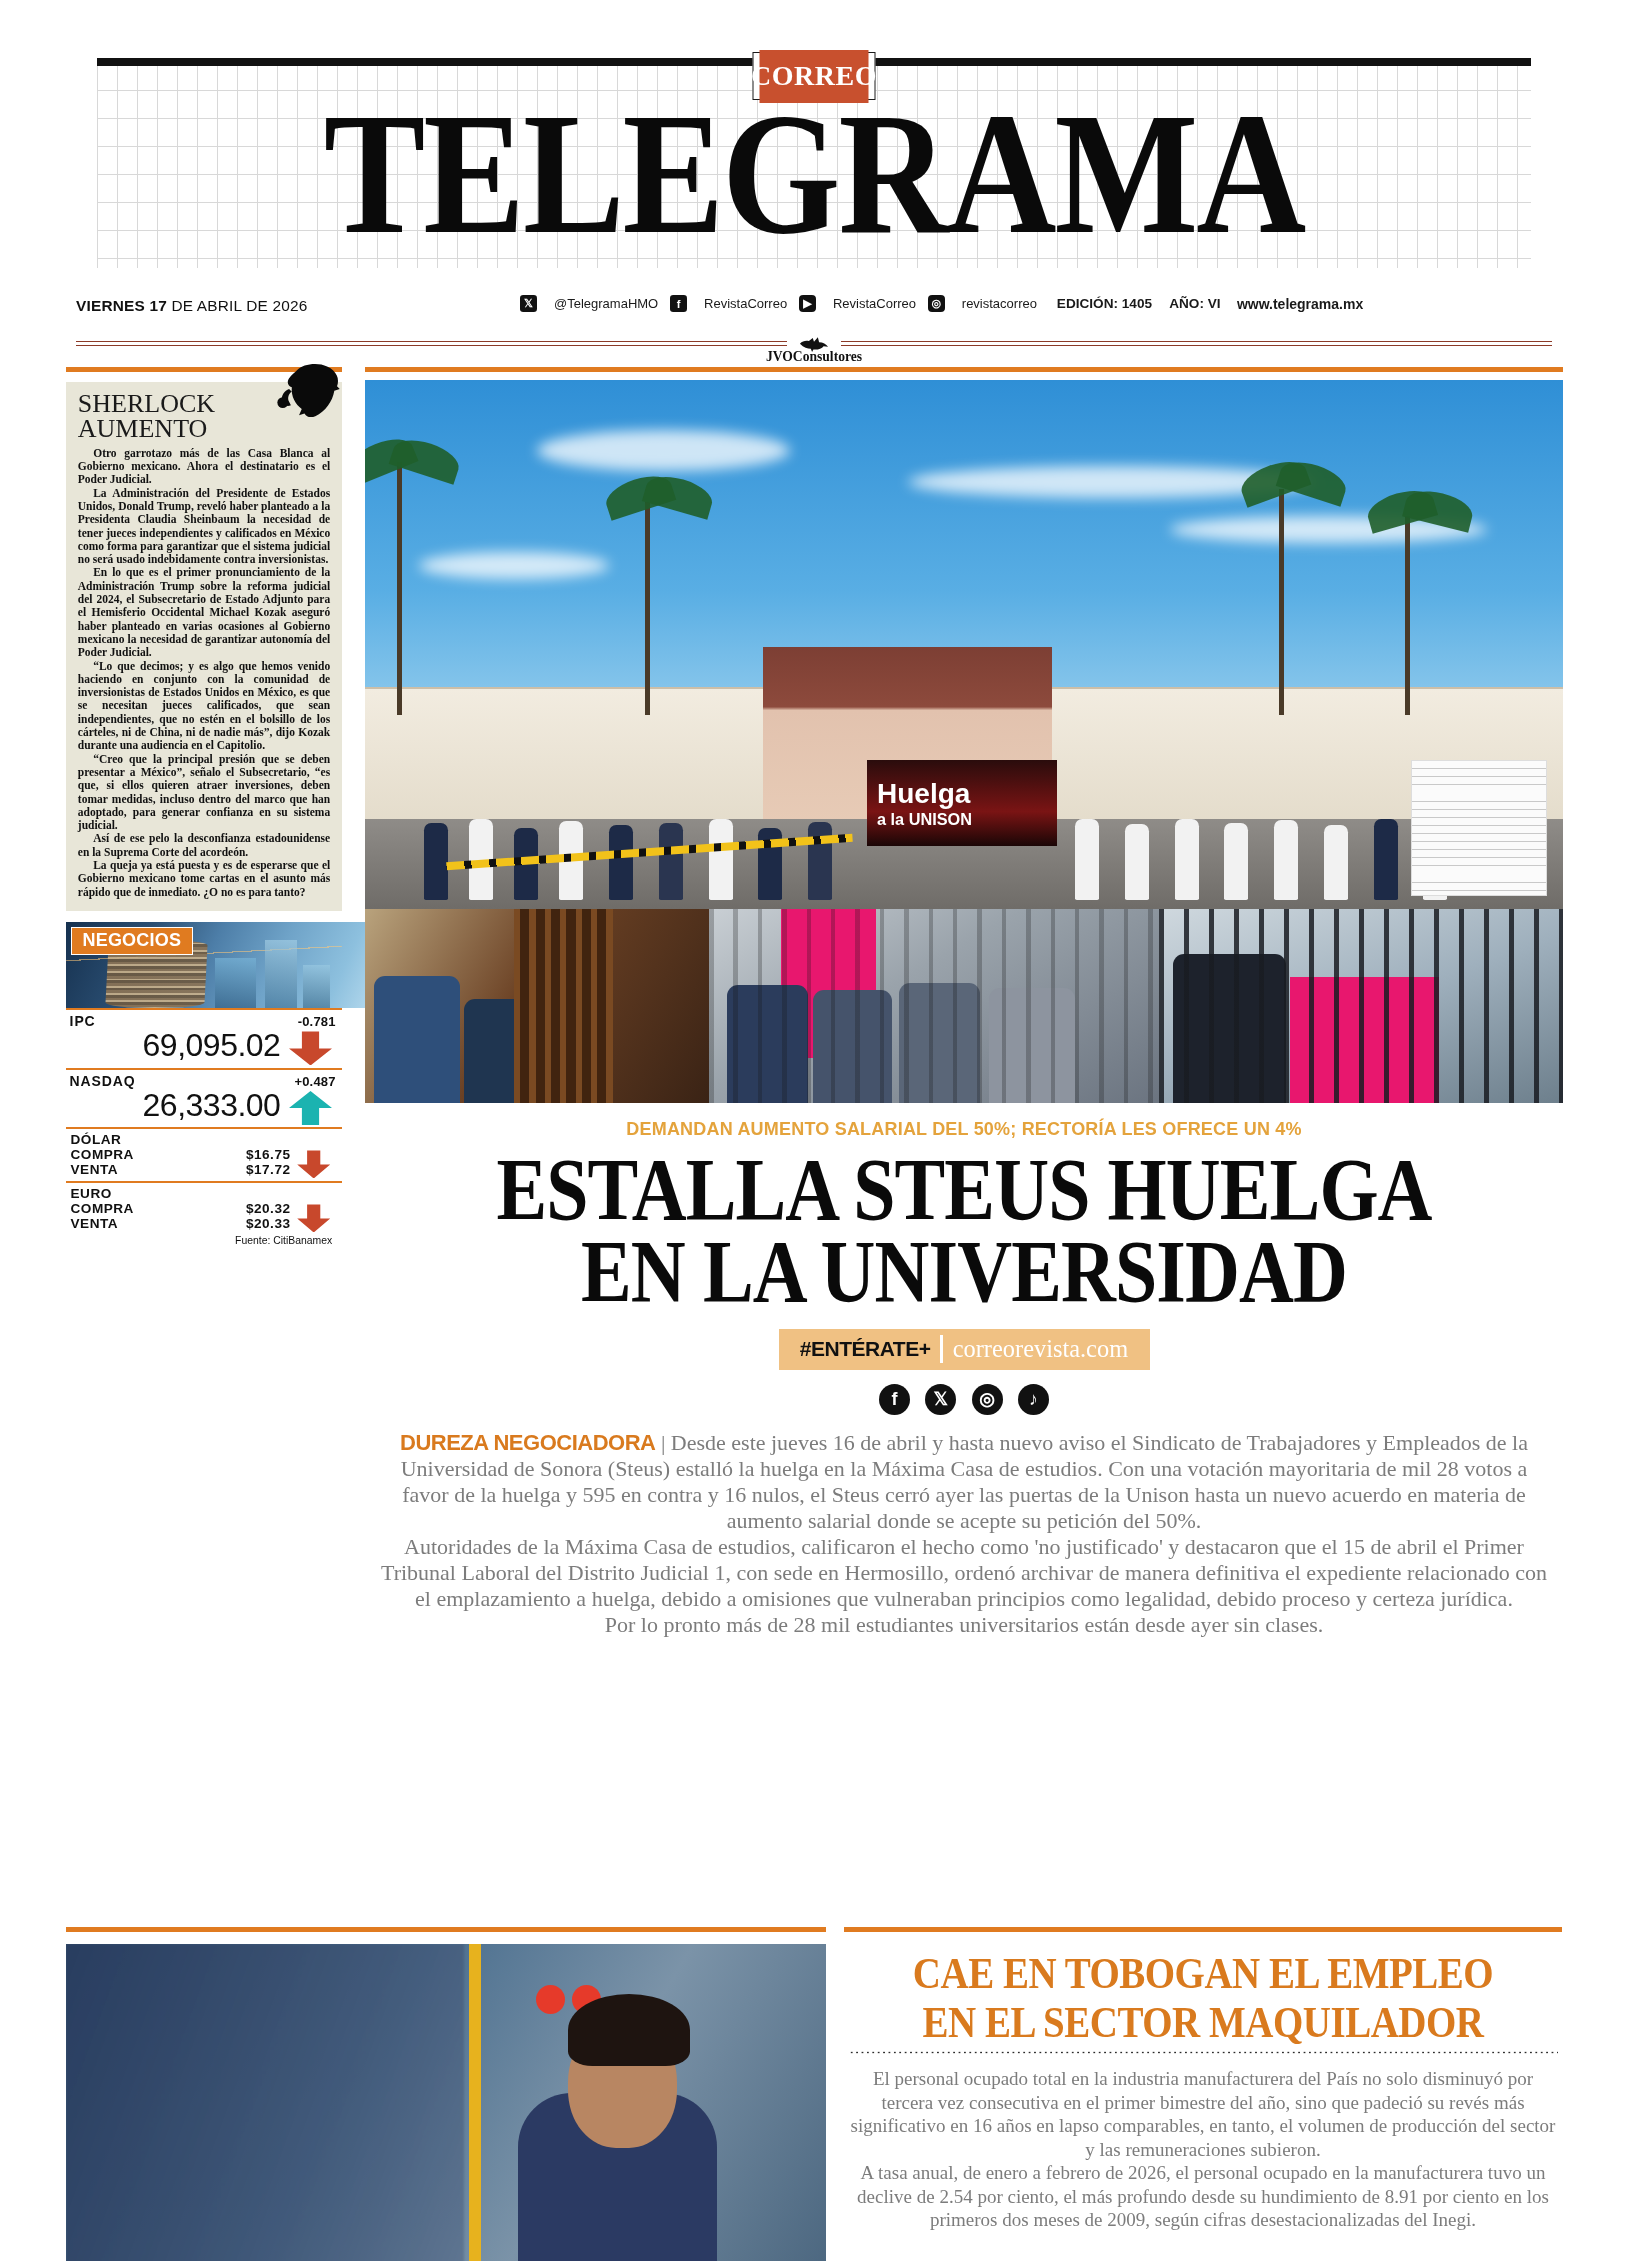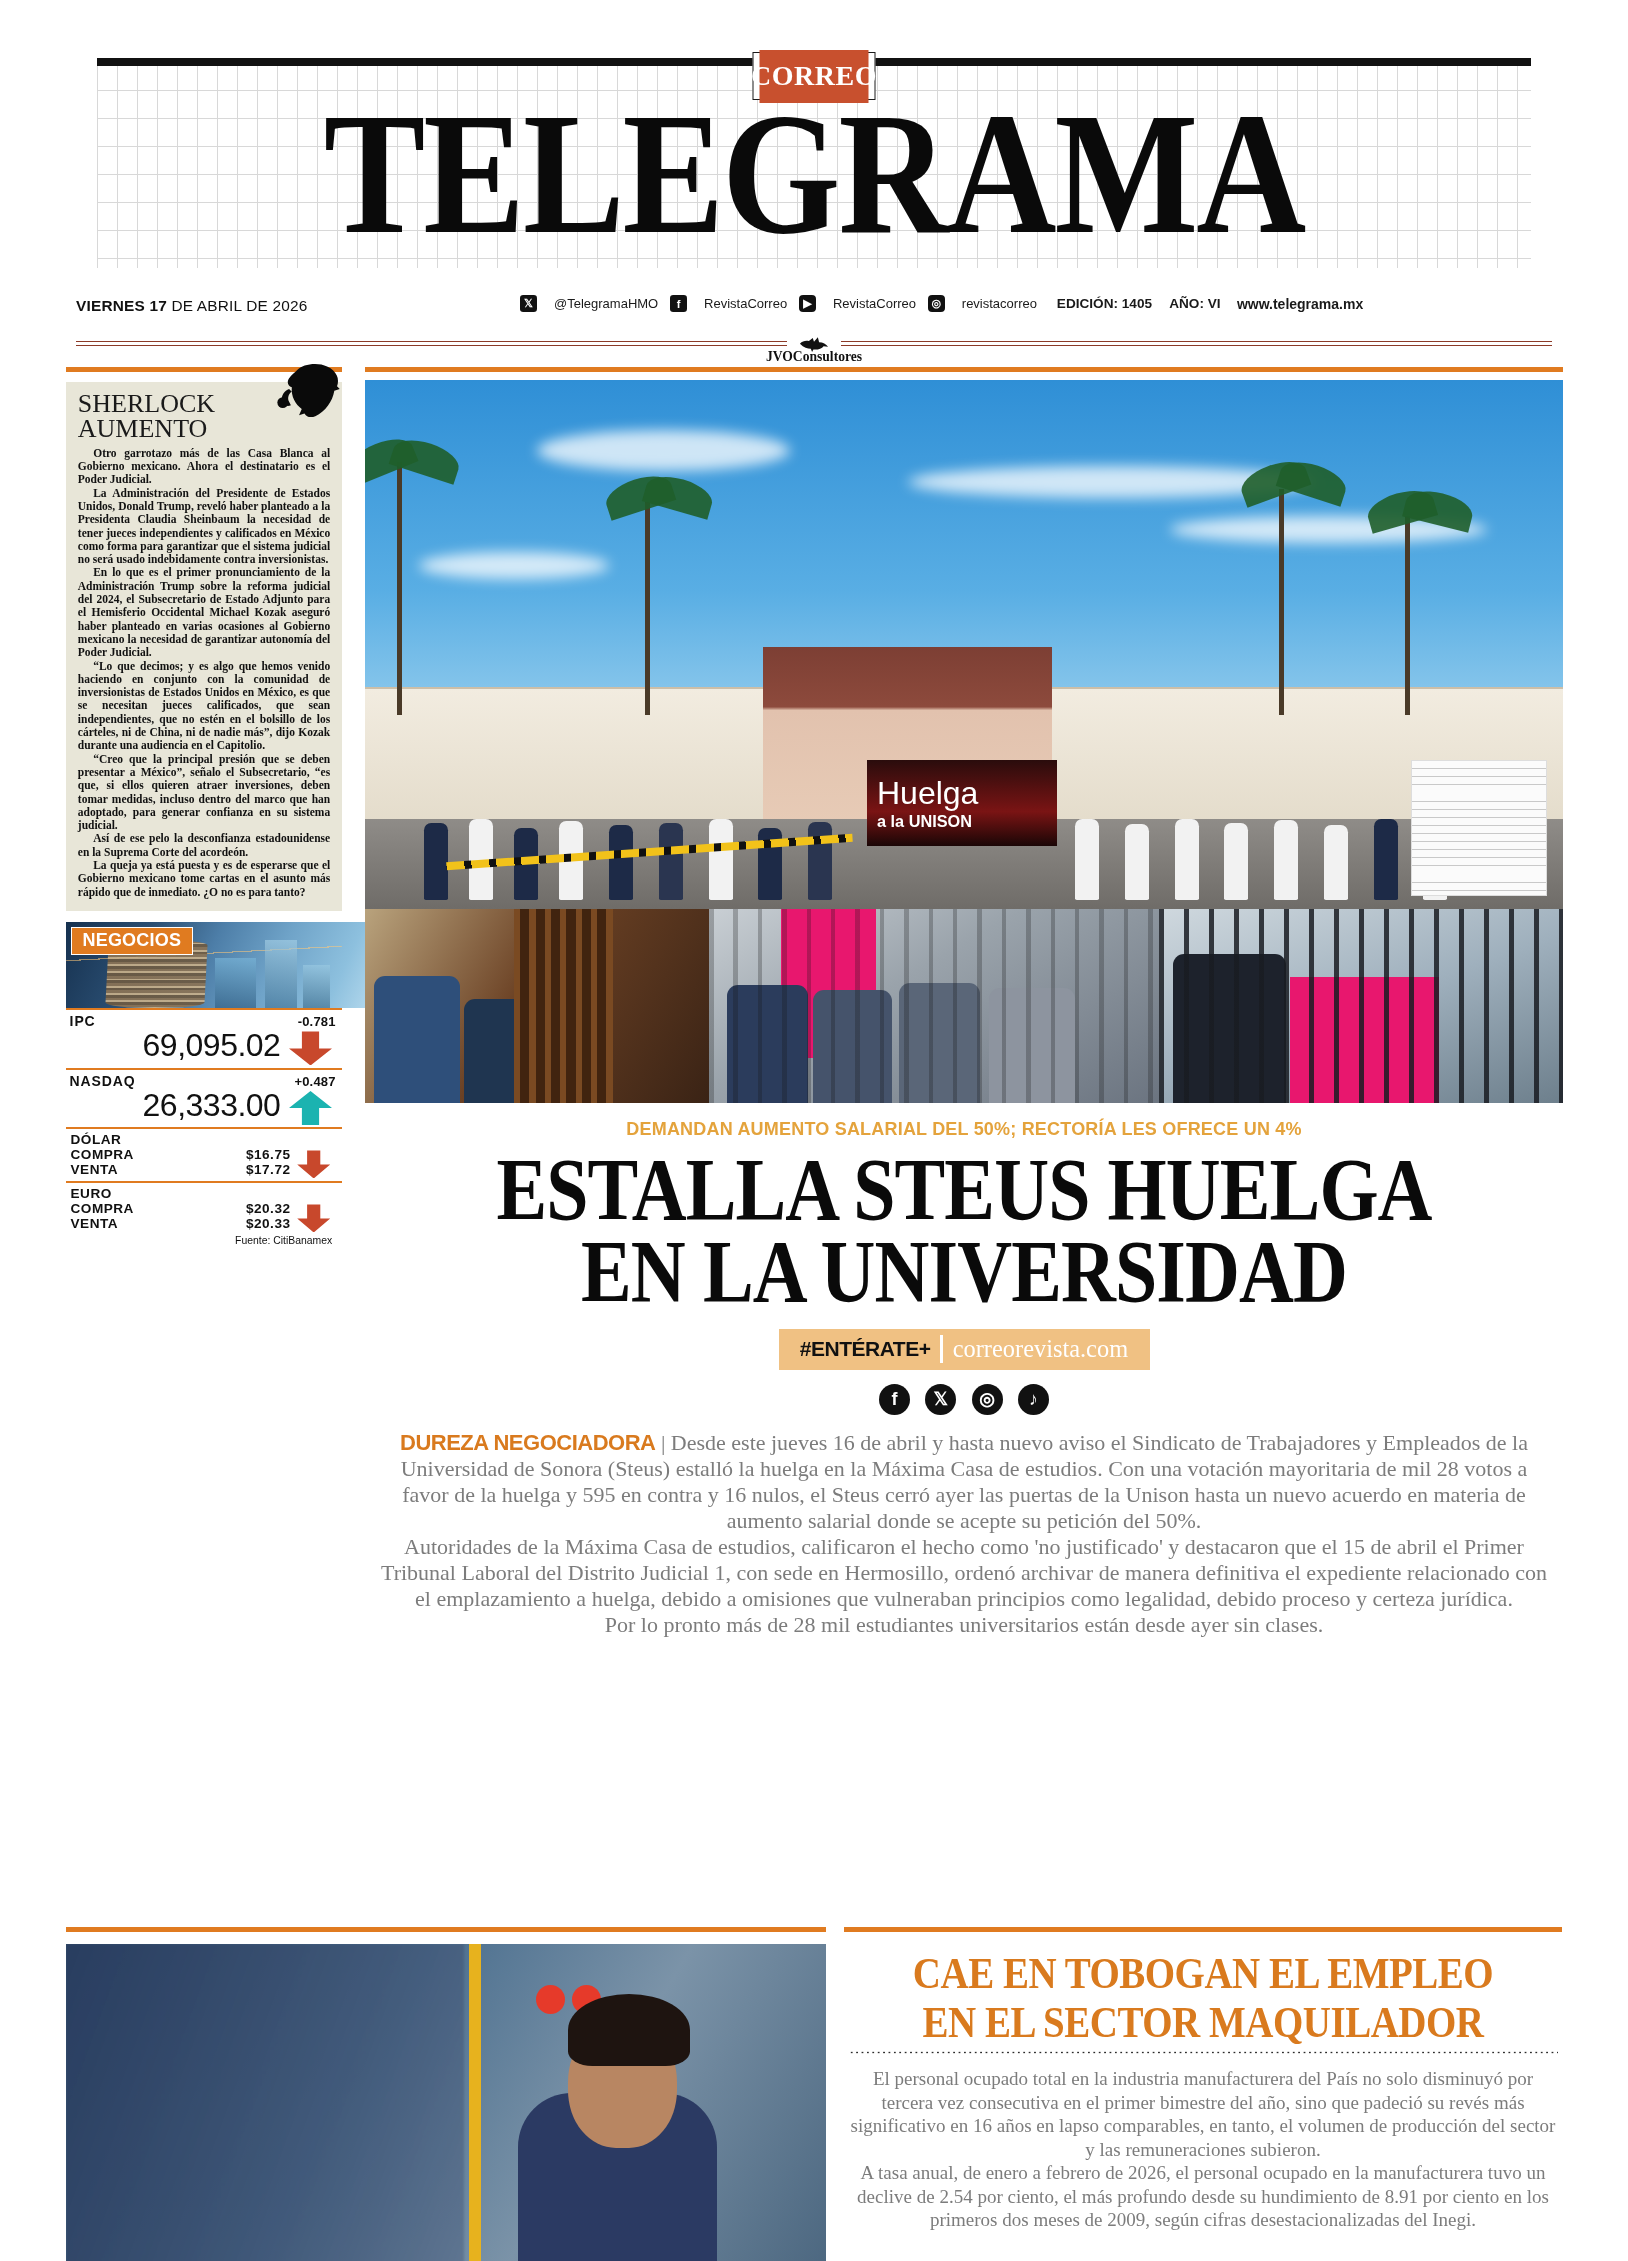--- a/index.html
+++ b/index.html
@@ -228,21 +228,21 @@
     position:absolute; left:0; bottom:9px; width:1198px; height:118px;
   }
   .mp-person { position:absolute; bottom:0; width:23.5px; height:77px; background:#2a3550; border-radius:7.2px 7.2px 1.8px 1.8px; }
   .mp-person.w { background:#f2f2f2; }
   .mp-person.b { background:#1d2a47; }
   .mp-banner {
     position:absolute; left: 502px; bottom: 63px; width: 190px; height: 86px;
     background: linear-gradient(#2a0c0c, #7a1414 60%, #1a0606);
     display:flex; flex-direction:column; justify-content:center; padding-left:10px;
   }
-  .mp-banner .t1 { color:#fff; font-weight:400; font-size:32px; font-family:"Liberation Sans",sans-serif; }
+  .mp-banner .t1 { color:#fff; font-weight:700; font-size:28px; font-family:"Liberation Sans",sans-serif; }
   .mp-banner .t2 { color:#fff; font-weight:800; font-size:16.3px; font-family:"Liberation Sans",sans-serif; }
   .mp-tape {
     position:absolute; left: 81px; bottom: 53px; width: 407px; height: 8.1px;
     background: repeating-linear-gradient(to right,#f2c21a 0 18px,#111 18px 25px);
     transform: rotate(-4deg);
   }
   .mp-sign {
     position:absolute; right: 16.3px; bottom: 13.6px; width: 136px; height: 136px;
     background:#fbfbfb; border:0.9px solid #ddd;
     background-image: repeating-linear-gradient(to bottom, transparent 0 7.2px, #c9c9c9 7.2px 8.1px);

